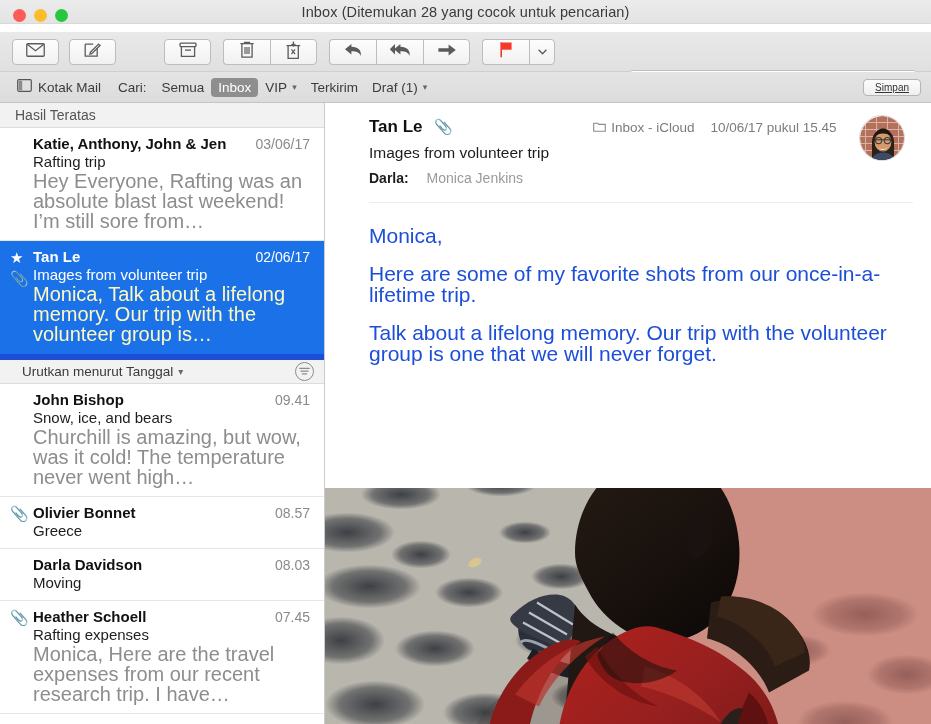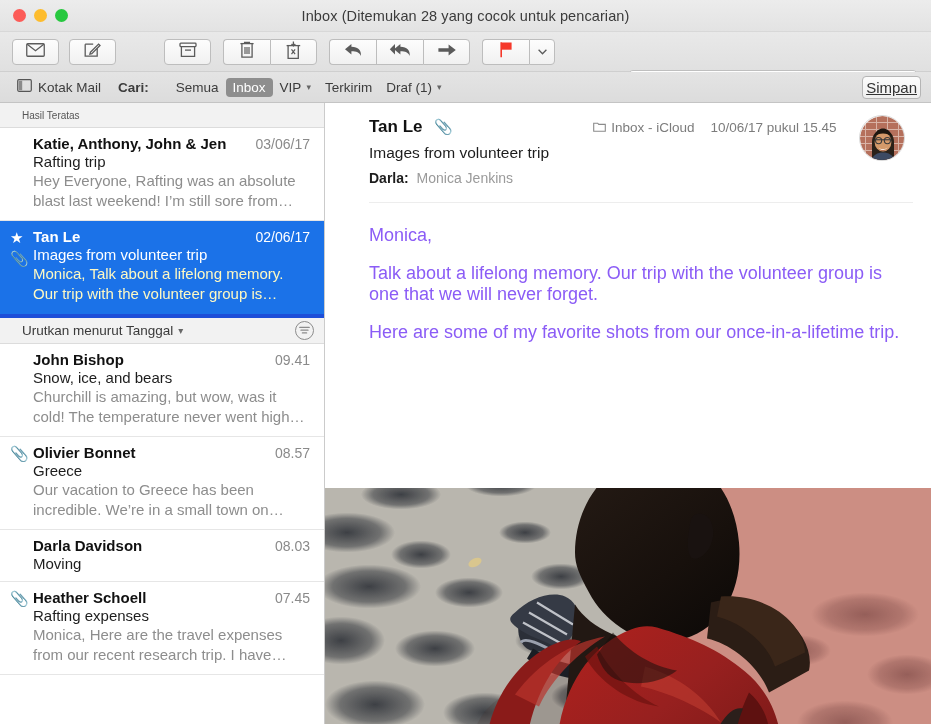--- a/index.html
+++ b/index.html
@@ -7,21 +7,21 @@
     width: 931px; height: 724px;
     font-family: "Liberation Sans", sans-serif;
     background: #ffffff;
     overflow: hidden;
     -webkit-font-smoothing: antialiased;
   }
   .window { position: relative; width: 931px; height: 724px; overflow: hidden; background:#fff; }
 
   
   .titlebar {
-    position: absolute; top: 0; left: 0; right: 0; height: 32px;
+    position: absolute; top: 0; left: 0; right: 0; height: 24px;
     background: linear-gradient(#ececec, #e3e3e3);
     border-bottom: 1px solid #d8d8d8;
     display: flex; align-items: center;
   }
   .traffic { position: absolute; left: 13px; top: 9px; display: flex; gap: 8px; }
   .dot { width: 13px; height: 13px; border-radius: 50%; }
   .dot.red { background: #fc5b57; }
   .dot.yellow { background: #fdbc2d; }
   .dot.green { background: #27c83f; }
   .window-title {
@@ -75,64 +75,64 @@
   
   .filterbar {
     position: absolute; top: 72px; left: 0; right: 0; height: 31px;
     background: linear-gradient(#e4e4e4, #dcdcdc);
     border-bottom: 1px solid #c4c4c4;
     display: flex; align-items: center; padding: 0 10px;
     font-size: 13.5px; color: #3c3c3c;
   }
   .fb-item { display: flex; align-items: center; padding: 2px 7px; border-radius: 4px; }
   .fb-mailbox { gap: 6px; margin-right: 10px; }
-  .fb-label { font-weight: bold; margin-right: 20px; }
+  .fb-label { font-weight: normal; margin-right: 8px; }
   .fb-item.sel { background: #8e8e8e; color: #fff; }
   .chev-sm { margin-left: 5px; font-size: 9px; opacity: .75; }
   .simpan-btn {
-    margin-left: auto; font-size: 15px; color: #333;
+    margin-left: auto; font-size: 10px; color: #333;
     background: linear-gradient(#fcfcfc, #efefef);
-    border: 1px solid #b5b5b5; border-radius: 4px; padding: 2px 3px; text-decoration: underline;
+    border: 1px solid #b5b5b5; border-radius: 4px; padding: 2px 11px; text-decoration: underline;
   }
 
   
   .content { position: absolute; top: 103px; left: 0; right: 0; bottom: 0; display: flex; }
 
   
   .msglist { width: 325px; flex: 0 0 325px; background: #fff; border-right: 1px solid #cbcbcb;
              position: relative; overflow: hidden; }
   .list-header {
     height: 25px; background: #f2f2f2; border-bottom: 1px solid #dcdcdc;
-    display: flex; align-items: center; padding-left: 22px;
-    font-size: 10px; color: #555;
+    display: flex; align-items: center; padding-left: 15px;
+    font-size: 14px; color: #555;
   }
   .sort-header {
     height: 30px; background: #f2f2f2;
-    border-top: 4px solid #1d4ed8; border-bottom: 1px solid #dcdcdc;
+    border-top: 6px solid #1d4ed8; border-bottom: 1px solid #dcdcdc;
     display: flex; align-items: center; padding: 0 10px 0 22px;
     font-size: 13.5px; color: #3a3a3a;
   }
   .sort-header .chev-sm { font-size: 10px; }
   .filter-icon {
     margin-left: auto; width: 19px; height: 19px; border-radius: 50%;
     border: 1.4px solid #8c8c8c; display: flex; align-items: center; justify-content: center;
     color: #8c8c8c;
   }
   .msgrow {
     position: relative; padding: 7px 14px 9px 33px;
     border-bottom: 1px solid #e6e6e6; cursor: default;
   }
   .msgrow.selected { background: #1b72e8; border-bottom-color: #1b72e8; }
   .msgrow .line1 { display: flex; align-items: baseline; }
   .sender { font-weight: bold; font-size: 15px; color: #111; flex: 1;
             white-space: nowrap; overflow: hidden; text-overflow: ellipsis; }
   .date { font-size: 14px; color: #8a8a8a; margin-left: 8px; flex: 0 0 auto; }
   .subject { font-size: 15px; color: #1d1d1d; margin-top: 1px;
              white-space: nowrap; overflow: hidden; text-overflow: ellipsis; }
-  .snippet { font-size: 15px; color: #8d8d8d; line-height: 20px; margin-top: 1px; }
+  .snippet { font-size: 20px; color: #8d8d8d; line-height: 20px; margin-top: 1px; }
   .msgrow.selected .sender,
   .msgrow.selected .subject,
   .msgrow.selected .date { color: #fff; }
   .msgrow.selected .snippet { color: #fef9c3; }
   .row-badge { position: absolute; left: 10px; color: #9a9a9a; }
   .row-badge.star { top: 8px; font-size: 15px; }
   .row-badge.clip { font-size: 15px; }
   .msgrow.selected .row-badge { color: #fff; }
   .clip-line1 { top: 8px; }
   .clip-line2 { top: 29px; }
@@ -143,29 +143,29 @@
   .dh-row1 { display: flex; align-items: center; }
   .dh-sender { font-size: 17px; font-weight: bold; color: #111; }
   .dh-clip { margin-left: 12px; color: #9b9b9b; font-size: 15px; }
   .dh-meta { margin-left: 140px; display: flex; align-items: center; gap: 6px;
              font-size: 13.5px; color: #7c7c7c; }
   .dh-mailbox { display: flex; align-items: center; gap: 5px; }
   .dh-date { margin-left: 10px; }
   .dh-subject { font-size: 15.5px; color: #1d1d1d; margin-top: 7px; }
   .dh-to { font-size: 14px; margin-top: 8px; }
   .dh-to b { color: #1d1d1d; }
-  .dh-to span { color: #9a9a9a; margin-left: 4px; }
+  .dh-to span { color: #9a9a9a; margin-left: 14px; }
   .avatar {
     position: absolute; right: 26px; top: 12px;
     width: 46px; height: 46px; border-radius: 50%; overflow: hidden;
     border: 1px solid #d9d9d9;
   }
   .hdr-divider { height: 1px; background: #ededed; margin: 16px 18px 0 44px; }
 
-  .body-text { padding: 22px 20px 0 44px; font-size: 18px; color: #8b5cf6; line-height: 21px; }
+  .body-text { padding: 22px 20px 0 44px; font-size: 21px; color: #1d4ed8; line-height: 21px; }
   .body-text p { margin-bottom: 17px; }
 
   
   .photo { position: absolute; left: 0; right: 0; bottom: 0; top: 385px; overflow: hidden; }
   .photo svg { display: block; width: 100%; height: 100%; }
 
   .scroll-track { position: absolute; right: 1px; top: 0; bottom: 0; width: 4px; }
 </style>
 </head>
 <body>
@@ -369,21 +369,20 @@
         <div class="snippet">Churchill is amazing, but wow, was it cold! The temperature never went high…</div>
       </div>
 
       <div class="msgrow">
         <div class="row-badge clip clip-line1">📎</div>
         <div class="line1">
           <div class="sender">Olivier Bonnet</div>
           <div class="date">08.57</div>
         </div>
         <div class="subject">Greece</div>
-        <div class="snippet">Our vacation to Greece has been incredible. We’re in a small town on…</div>
       </div>
 
       <div class="msgrow">
         <div class="line1">
           <div class="sender">Darla Davidson</div>
           <div class="date">08.03</div>
         </div>
         <div class="subject">Moving</div>
       </div>
 
@@ -449,22 +448,22 @@
               <path d="M11 46 c1-6 5.5-9.4 12-9.4 c6.5 0 11 3.4 12 9.4 Z" fill="#3c4a63"></path>
             </g>
           </svg>
         </div>
       </div>
 
       <div class="hdr-divider"></div>
 
       <div class="body-text">
         <p>Monica,</p>
+        <p>Here are some of my favorite shots from our once-in-a-lifetime trip.</p>
         <p>Talk about a lifelong memory. Our trip with the volunteer group is one that we will never forget.</p>
-        <p>Here are some of my favorite shots from our once-in-a-lifetime trip.</p>
       </div>
 
       <div class="photo">
         <svg viewBox="0 0 606 339" preserveAspectRatio="xMidYMid slice">
           <defs>
             <radialGradient id="shadowBlob" cx="50%" cy="50%" r="50%">
               <stop offset="0%" stop-color="#20242c" stop-opacity="0.95"></stop>
               <stop offset="70%" stop-color="#20242c" stop-opacity="0.55"></stop>
               <stop offset="100%" stop-color="#20242c" stop-opacity="0"></stop>
             </radialGradient>

